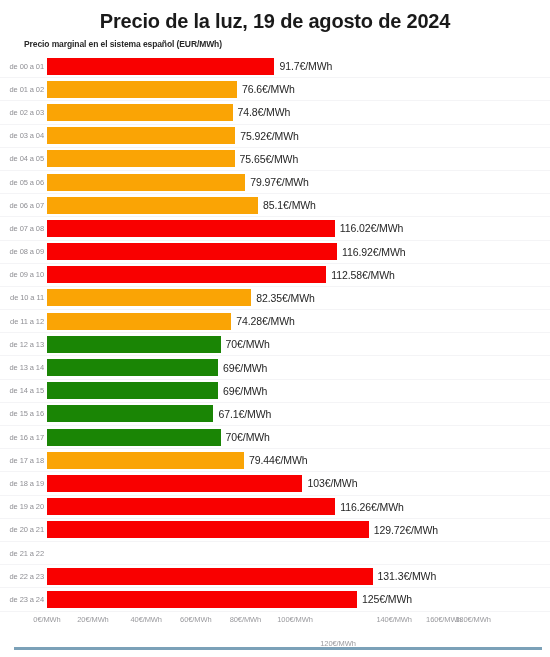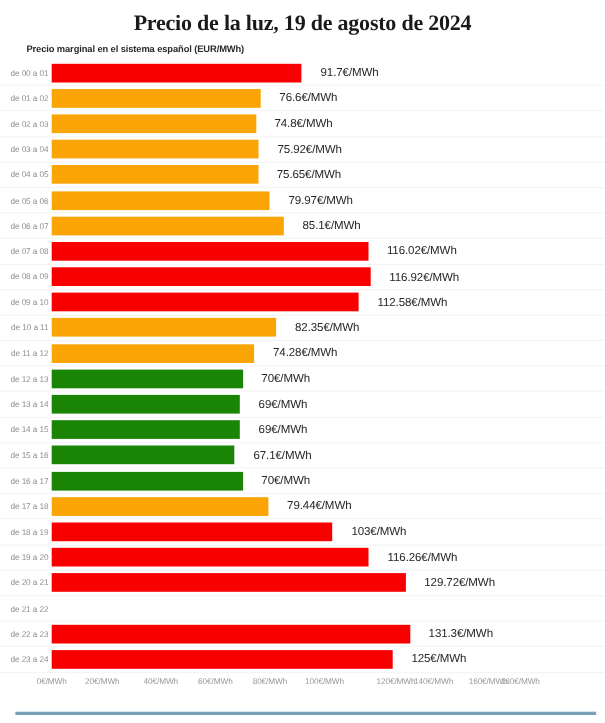--- a/index.html
+++ b/index.html
@@ -14,21 +14,21 @@
 
   #page {
     position: relative;
     width: 550px;
     height: 657px;
     background: #ffffff;
   }
 
   
   .chart-title {
-    font-family: Liberation Serif, serif;
+    font-family: Liberation Sans, sans-serif;
     font-size: 20px;
     font-weight: 700;
     color: #1a1a1a;
     text-align: center;
     letter-spacing: -0.2px;
     padding-top: 8px;
     line-height: 26px;
   }
 
   .chart-subtitle {
@@ -73,21 +73,20 @@
     letter-spacing: -0.1px;
     white-space: nowrap;
   }
 
   .bar-wrap {
     position: relative;
     flex: 1 1 auto;
     height: 100%;
     display: flex;
     align-items: center;
-    gap: 12px;
   }
 
   .bar {
     height: 17px;
     border-radius: 0;
     flex: 0 0 auto;
   }
 
   .bar-value {
     font-size: 10.5px;
@@ -302,21 +301,21 @@
           </div>
         </div>
       </div>
     <div class="x-axis" id="x-axis">
         <div class="x-tick" style="left: 47px;">0€/MWh</div>
         <div class="x-tick" style="left: 93px;">20€/MWh</div>
         <div class="x-tick" style="left: 146.2px;">40€/MWh</div>
         <div class="x-tick" style="left: 195.8px;">60€/MWh</div>
         <div class="x-tick" style="left: 245.4px;">80€/MWh</div>
         <div class="x-tick" style="left: 295px;">100€/MWh</div>
-        <div class="x-tick" style="left: 360px;">120€/MWh</div>
+        <div class="x-tick" style="left: 338px; margin-top: 24px;">120€/MWh</div>
         <div class="x-tick" style="left: 394.2px;">140€/MWh</div>
         <div class="x-tick" style="left: 443.8px;">160€/MWh</div>
         <div class="x-tick" style="left: 473px;">180€/MWh</div>
       </div>
   </div>
 
   <div class="bottom-rule"></div>
 
 </div>
 

